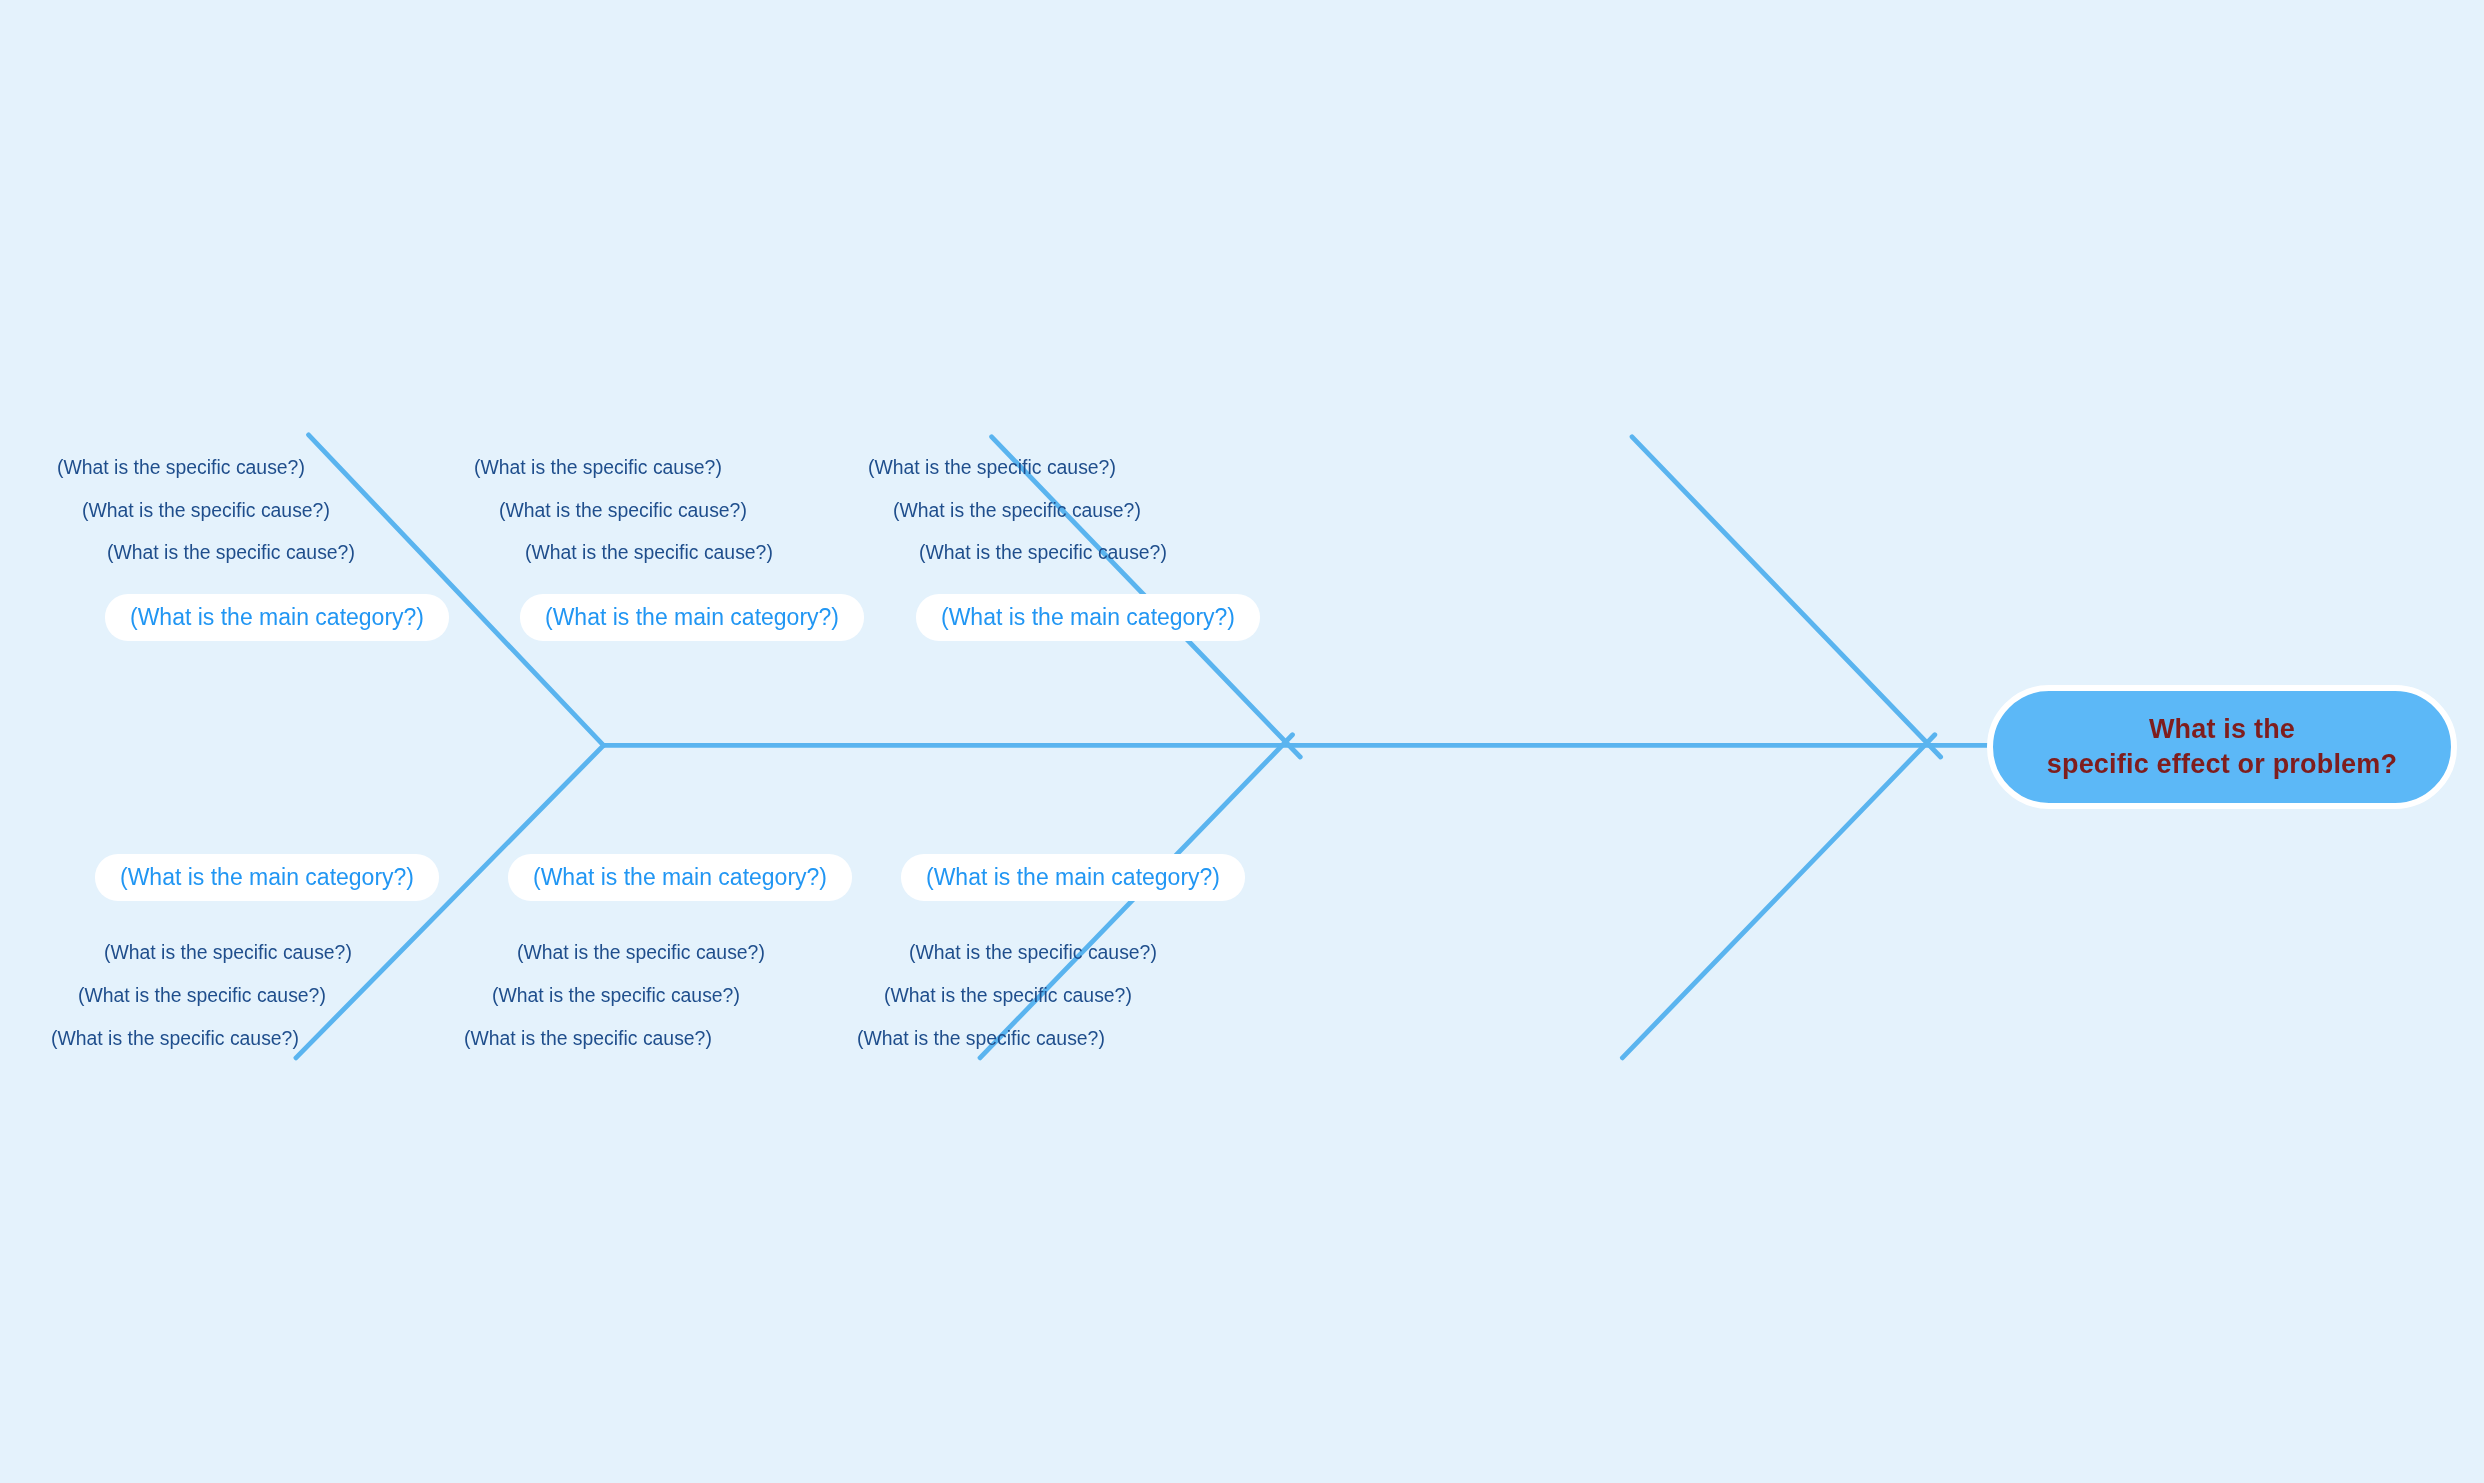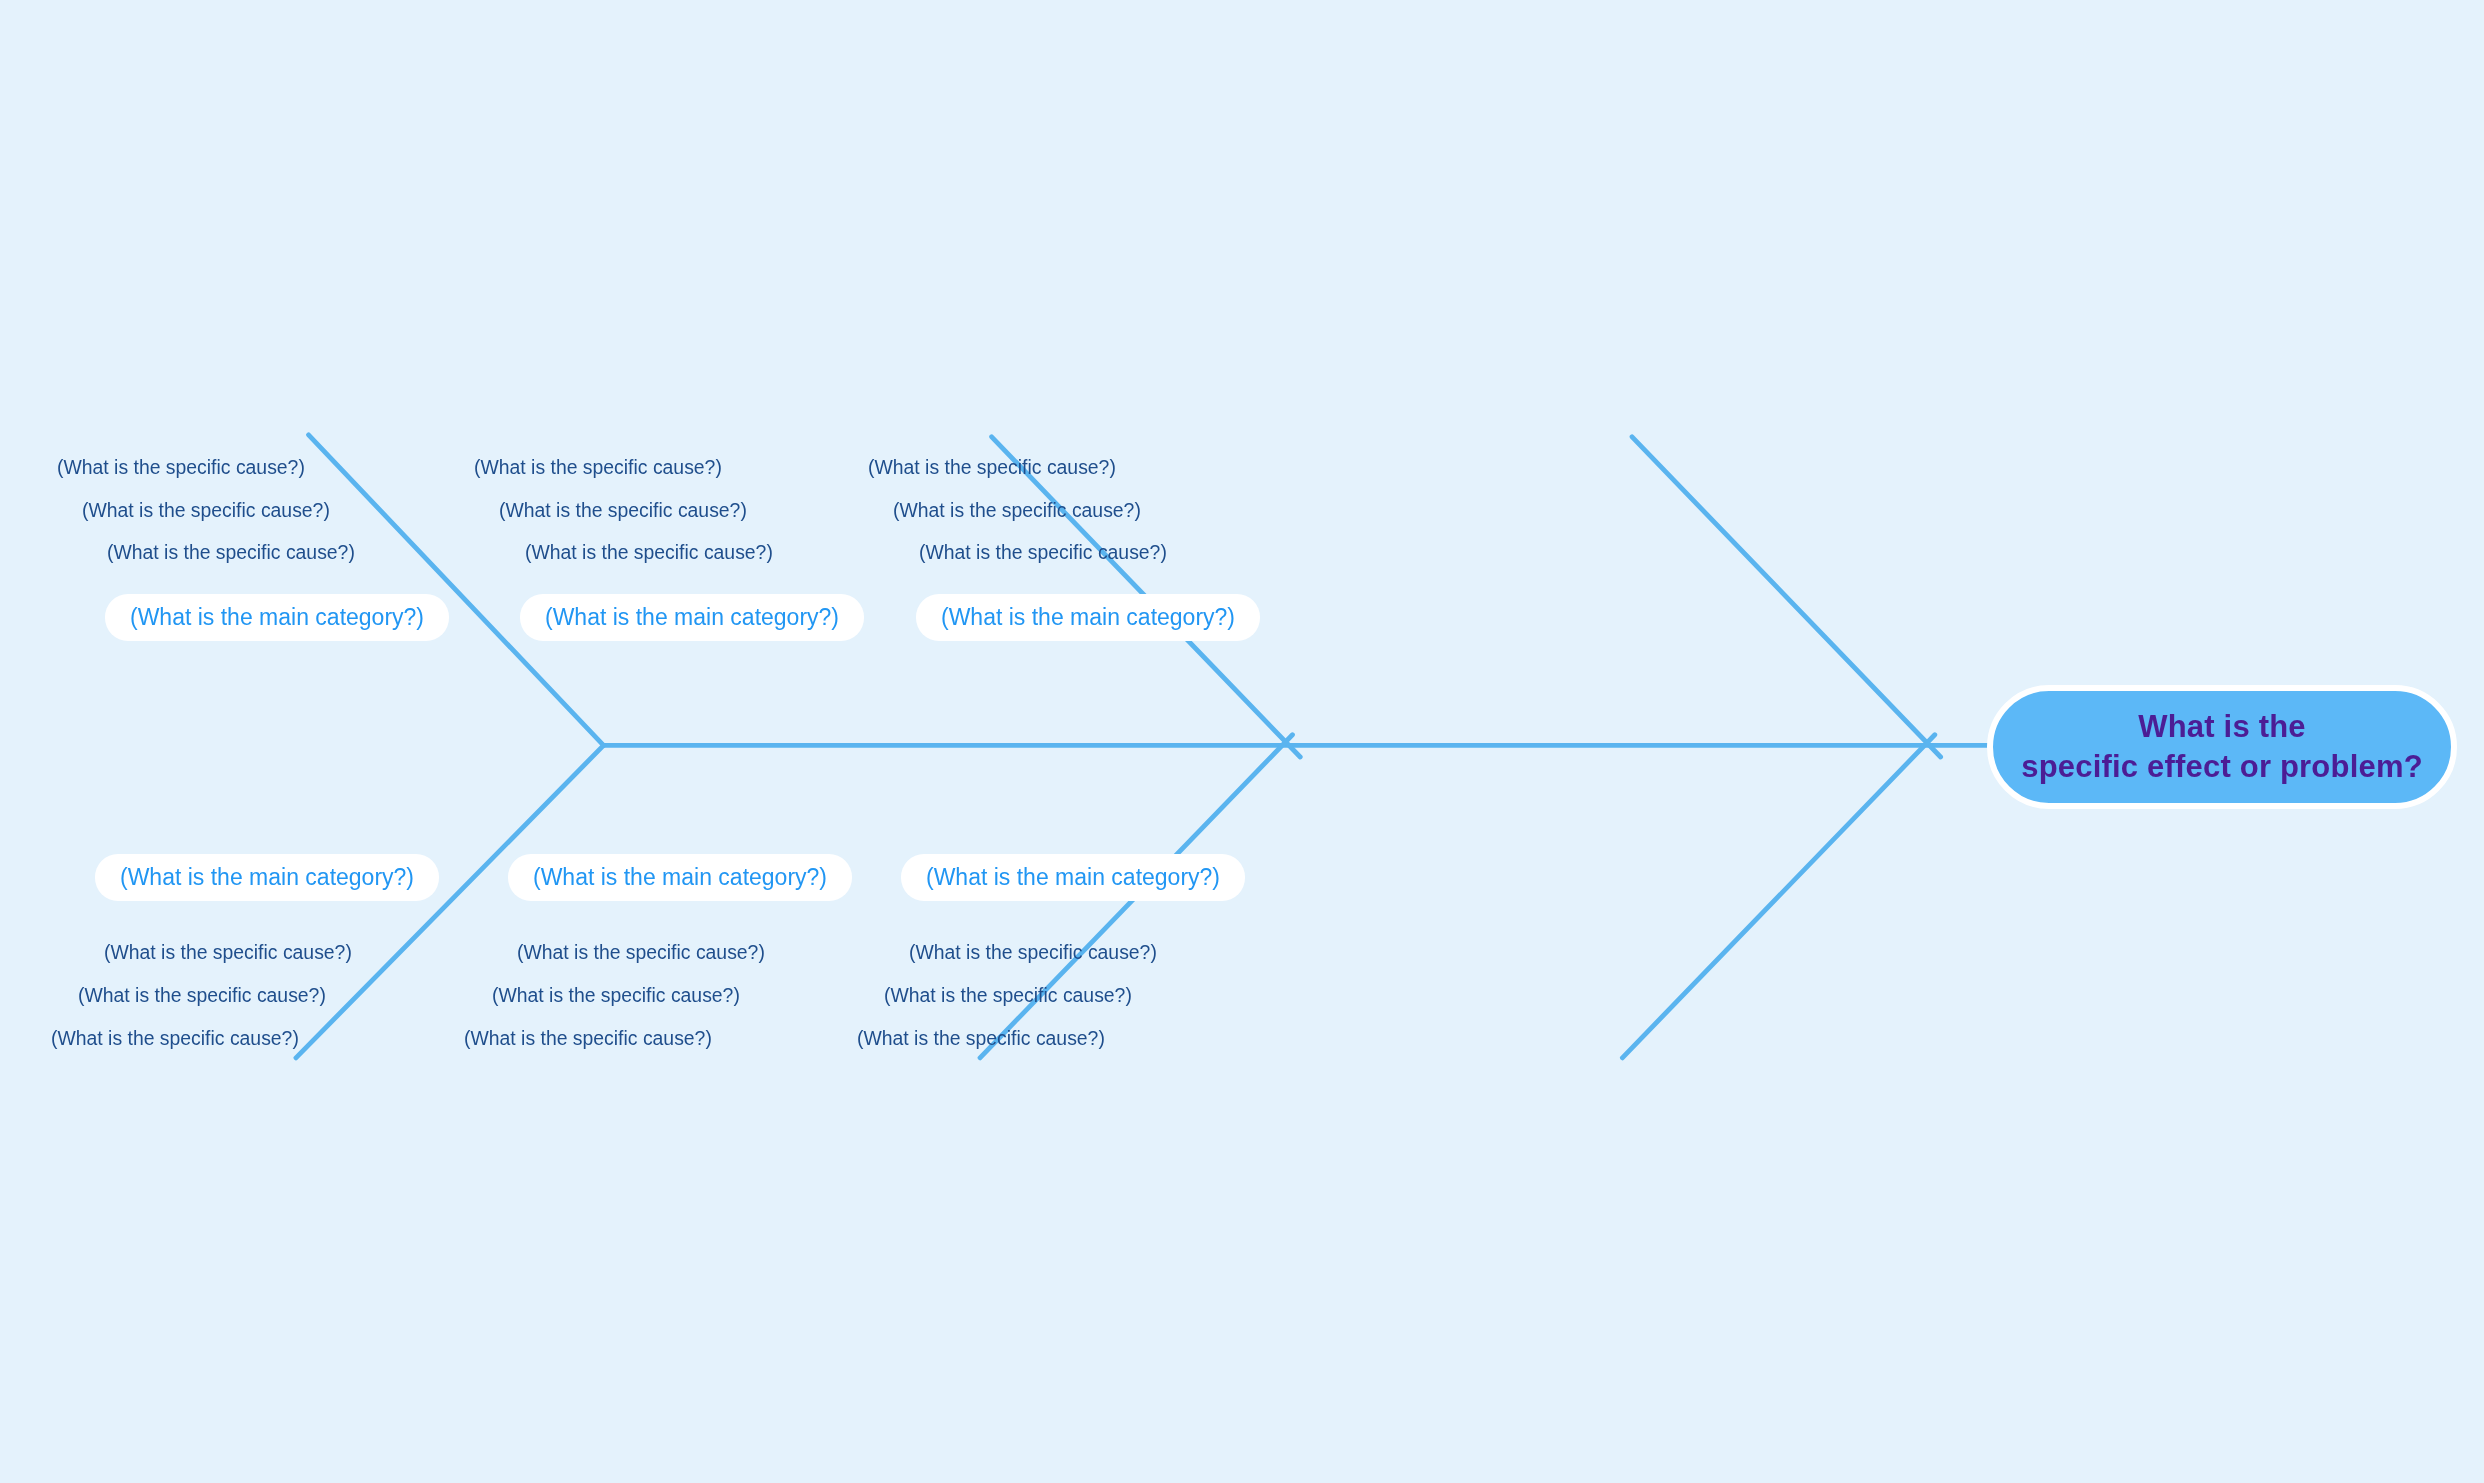--- a/index.html
+++ b/index.html
@@ -39,22 +39,22 @@
     width: 470px;
     height: 124px;
     box-sizing: border-box;
     background: #5cb8f7;
     border: 6.8px solid #ffffff;
     border-radius: 62px;
     display: flex;
     align-items: center;
     justify-content: center;
     text-align: center;
-    color: #4c1d95;
-    font-size: 31px;
+    color: #7f1d1d;
+    font-size: 27px;
     font-weight: bold;
     line-height: 1.28;
     letter-spacing: 0.2px;
   }
   .head-box .line {
     display: block;
     white-space: nowrap;
   }
 
   

